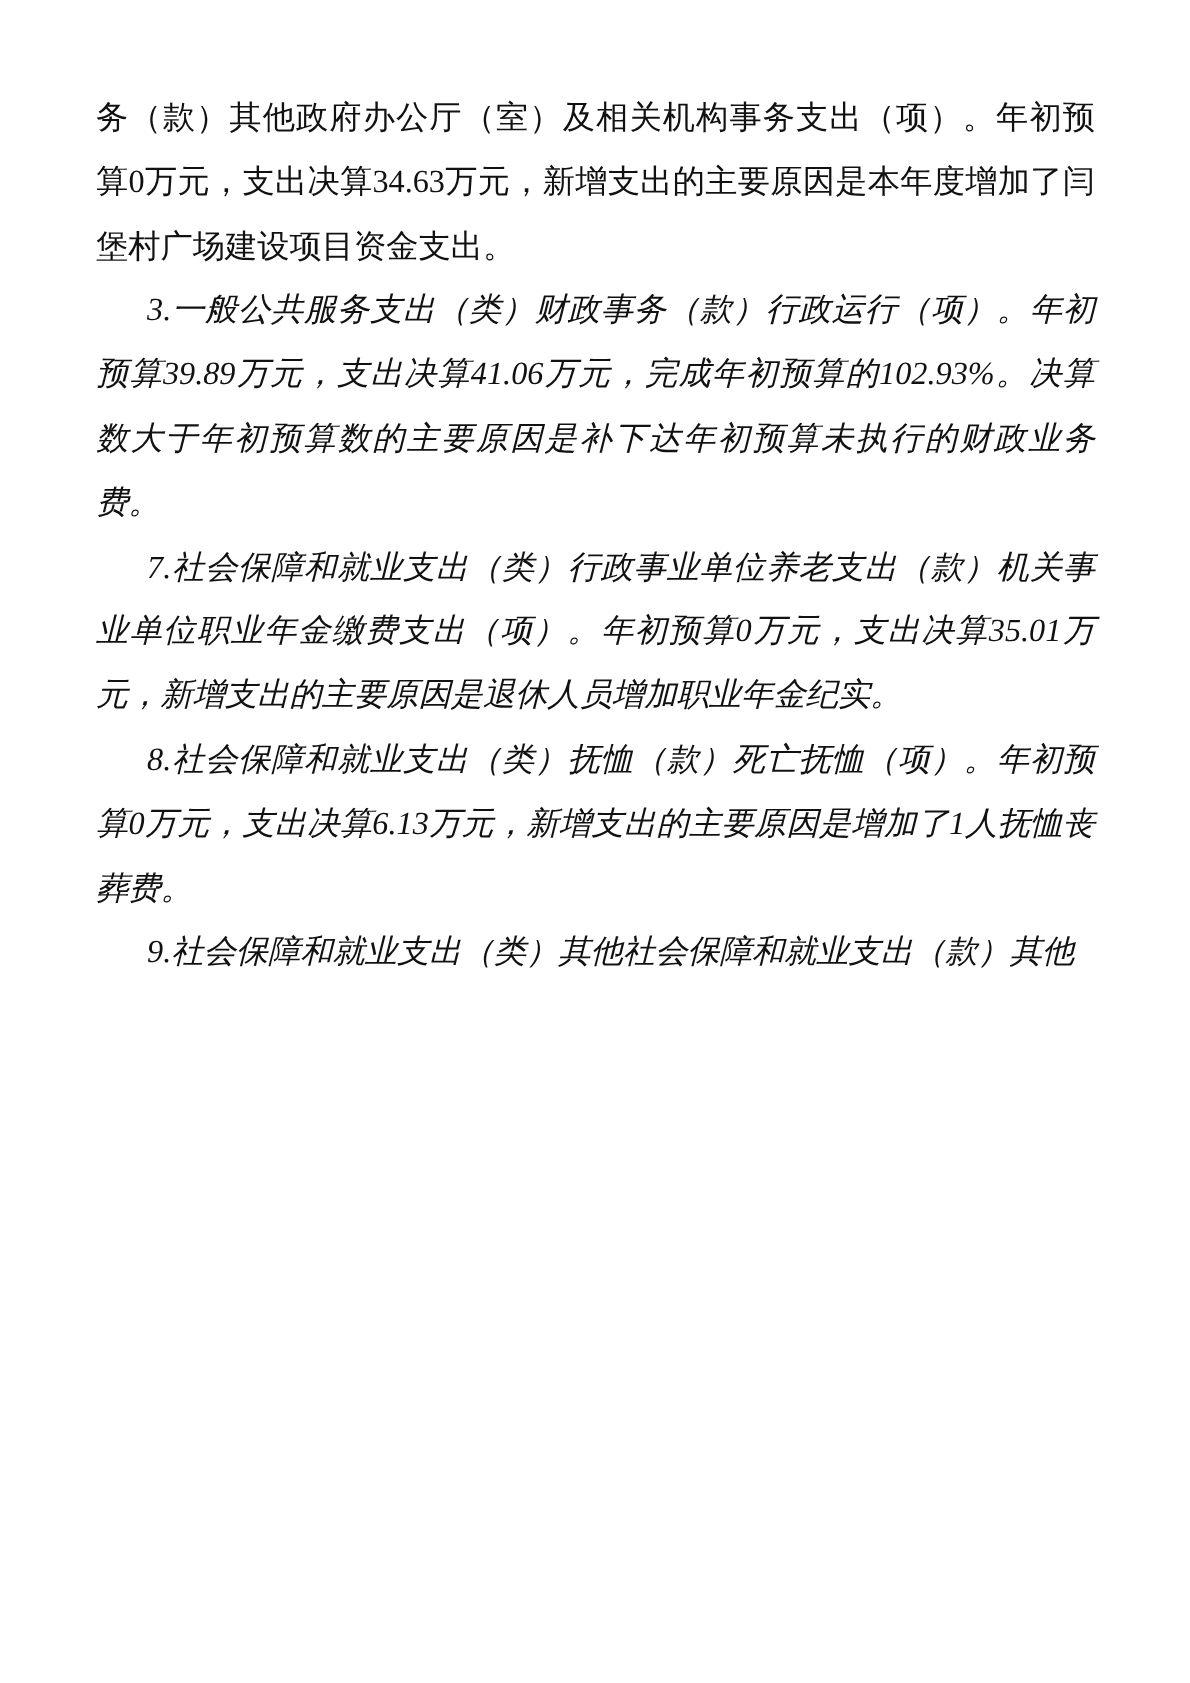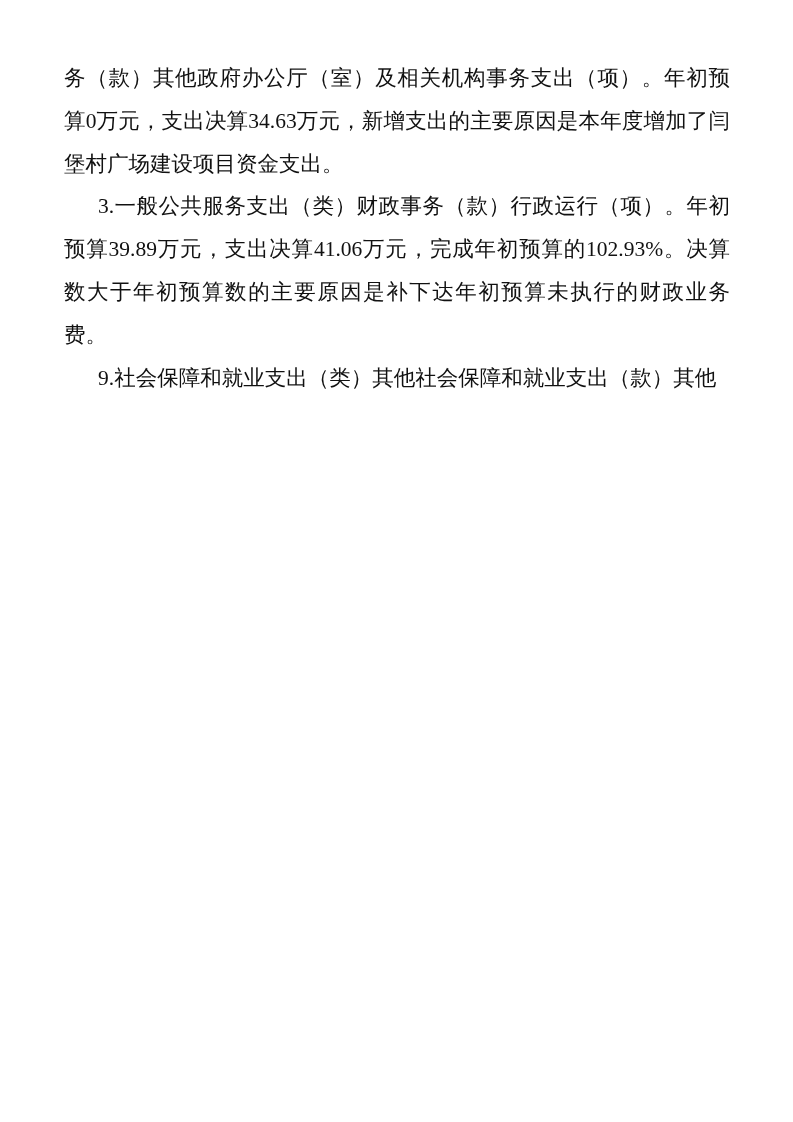--- a/index.html
+++ b/index.html
@@ -23,22 +23,25 @@
     font-size: 21.5px;
     line-height: 42.8px;
     text-align: justify;
   }
   .page p {
     margin: 0;
     word-break: break-all;
   }
   .page p.indent {
     text-indent: 34px;
+    font-style: italic;
   }
 </style>
 </head>
 <body>
 
 <div class="page">
   <p>务（款）其他政府办公厅（室）及相关机构事务支出（项）。年初预算0万元，支出决算34.63万元，新增支出的主要原因是本年度增加了闫堡村广场建设项目资金支出。</p>
   <p class="indent">3.一般公共服务支出（类）财政事务（款）行政运行（项）。年初预算39.89万元，支出决算41.06万元，完成年初预算的102.93%。决算数大于年初预算数的主要原因是补下达年初预算未执行的财政业务费。</p>
+  <p class="indent">7.社会保障和就业支出（类）行政事业单位养老支出（款）机关事业单位职业年金缴费支出（项）。年初预算0万元，支出决算35.01万元，新增支出的主要原因是退休人员增加职业年金纪实。</p>
+  <p class="indent">8.社会保障和就业支出（类）抚恤（款）死亡抚恤（项）。年初预算0万元，支出决算6.13万元，新增支出的主要原因是增加了1人抚恤丧葬费。</p>
   <p class="indent">9.社会保障和就业支出（类）其他社会保障和就业支出（款）其他</p>
 </div>
 
 </body></html>

